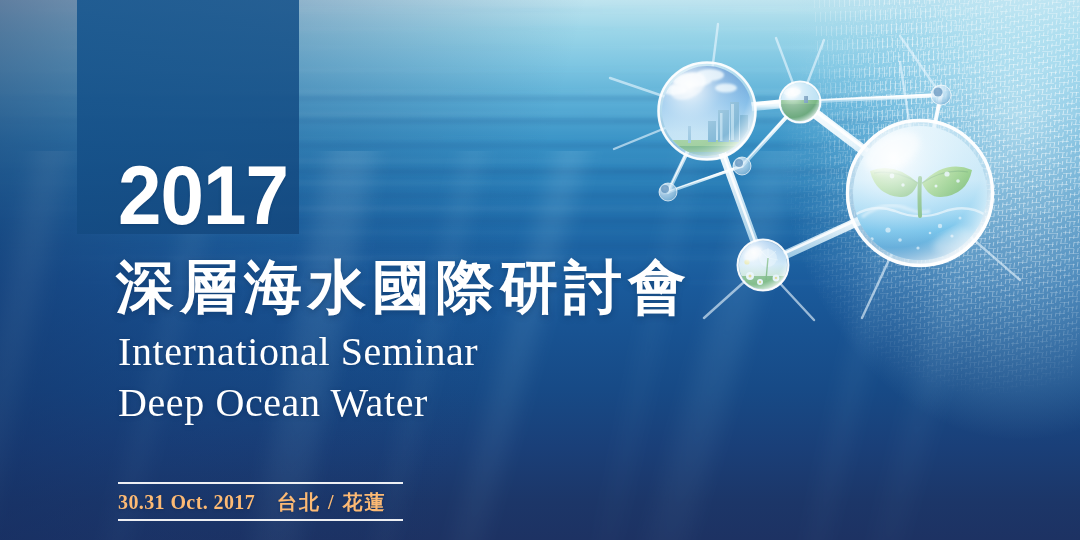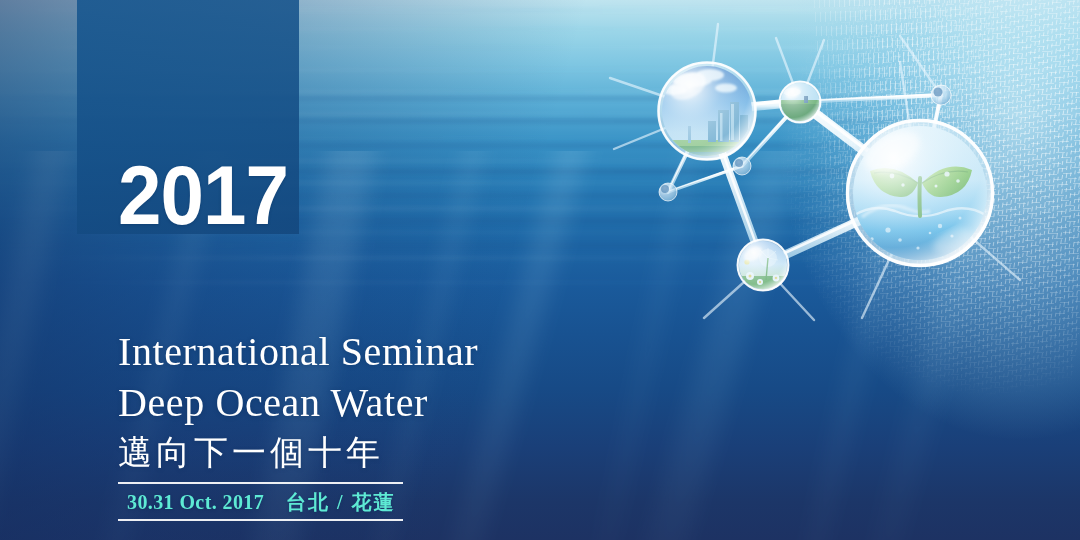--- a/index.html
+++ b/index.html
@@ -149,26 +149,26 @@
 
   .rule{
     position:absolute; left:118px;
     width:285px; height:2px;
     background:rgba(255,255,255,.92);
   }
   .rule-top{top:482px;}
   .rule-bottom{top:519px;}
 
   .dateline{
-    position:absolute; left:127px; top:489px;
+    position:absolute; left:118px; top:489px;
     font-family:"Liberation Serif", serif;
     font-weight:700;
     font-size:20px;
     letter-spacing:.4px;
-    color:#5eead4;
+    color:#fdba74;
     white-space:nowrap;
     text-shadow:0 1px 3px rgba(8,40,80,.30);
   }
   .dateline .sep{display:inline-block; width:11px;}
   .dateline .place{letter-spacing:2px;}
 </style>
 </head>
 <body>
 
 <div class="banner">
@@ -457,27 +457,27 @@
         <ellipse cx="292" cy="134" rx="30" ry="17" fill="#ffffff" opacity=".55" filter="url(#softer)" transform="rotate(-28 292 134)"></ellipse>
         <ellipse cx="352" cy="222" rx="20" ry="10" fill="#ffffff" opacity=".28" filter="url(#softer)" transform="rotate(-25 352 222)"></ellipse>
       </g>
     </svg>
   </div>
 
   <div class="content">
 
     <div class="year">2017</div>
 
+    <div class="title-cn">深層海水國際研討會</div>
 
     <div class="title-en">
       <div>International Seminar</div>
       <div>Deep Ocean Water</div>
     </div>
 
-    <div class="tagline">邁向下一個十年</div>
 
     <div class="rule rule-top"></div>
 
     <div class="dateline">
       <span>30.31  Oct. 2017</span>
       <span class="sep"></span>
       <span class="place">台北 / 花蓮</span>
     </div>
 
     <div class="rule rule-bottom"></div>

